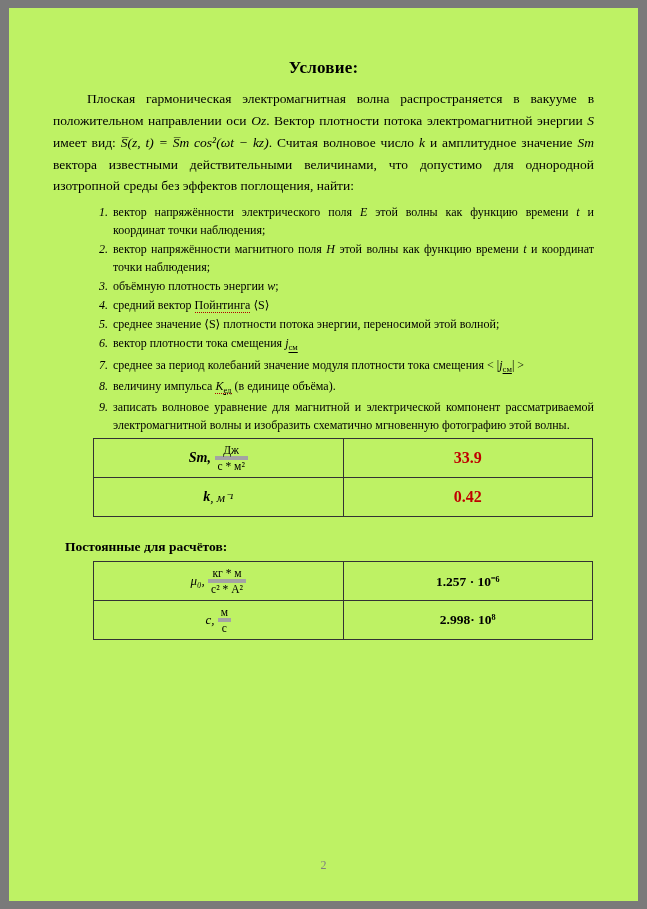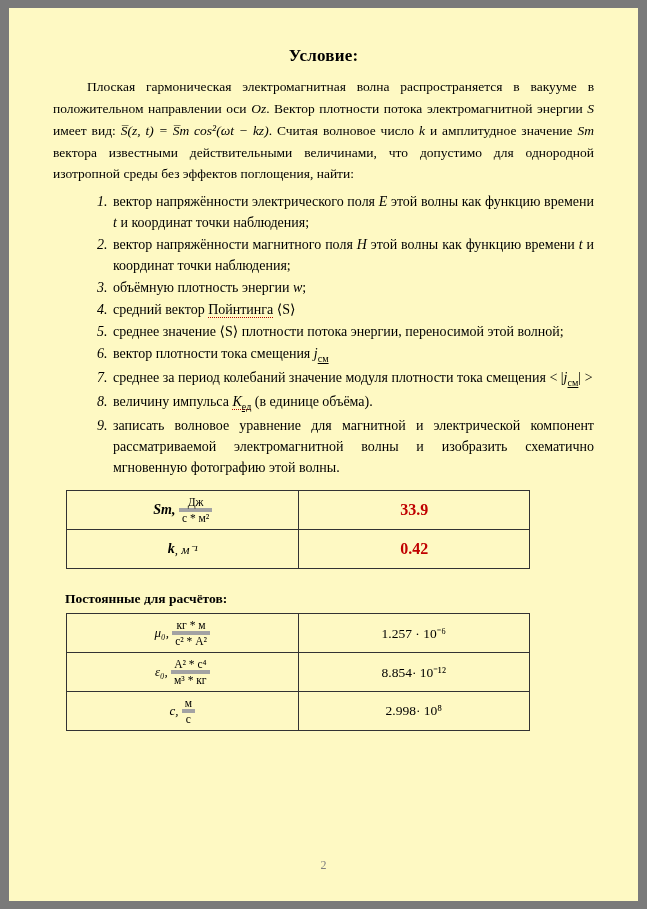--- a/index.html
+++ b/index.html
@@ -12,43 +12,43 @@
     height: 909px;
     font-family: "Liberation Serif", serif;
     overflow: hidden;
   }
   .page {
     position: absolute;
     left: 9px;
     top: 8px;
     width: 629px;
     height: 893px;
-    background: #fef9c3;
+    background: #bef264;
     box-sizing: border-box;
-    padding: 32px 44px 10px 44px;
+    padding: 44px 44px 10px 44px;
   }
   .doc-title {
     text-align: center;
     font-size: 17px;
     font-weight: bold;
     margin: 6px 0 10px 0;
     letter-spacing: 0.2px;
   }
   .para {
     text-align: justify;
     font-size: 13.5px;
     line-height: 1.62;
     margin: 0 0 2px 0;
     text-indent: 34px;
   }
   .para .math { font-style: italic; margin-top: 24px; }
   .ol-list {
-    margin: 6px 0 12px 0;
+    margin: 6px 0 4px 0;
     padding-left: 58px;
-    font-size: 14px;
+    font-size: 12px;
     line-height: 1.5;
   }
   .ol-list li {
     margin-bottom: 1px;
     text-align: justify;
     padding-left: 2px;
   }
   .ol-list.italic-markers li::marker {
     font-style: italic;
   }
@@ -56,37 +56,37 @@
     border-bottom: 1px dotted #b00000;
     padding-bottom: 0px;
   }
   .section-head {
     font-weight: bold;
     font-size: 13.5px;
     margin: 22px 0 6px 12px;
   }
   table.data {
     border-collapse: collapse;
-    margin: 0 0 0 13px;
-    width: 464px;
+    margin: 0 0 0 40px;
+    width: 500px;
   }
   table.data td {
     border: 1px solid #333;
     height: 36px;
     text-align: center;
     vertical-align: middle;
     font-size: 13px;
   }
   table.data td.label { width: 250px; }
   table.data td.value {
     width: 250px;
     font-weight: bold;
   }
   .val-red { color: #c00000; font-weight: bold; font-size: 16px; }
-  .val-black { color: #000; font-weight: normal; font-size: 13.5px; }
+  .val-black { color: #000; font-weight: bold; font-size: 13.5px; }
   .frac {
     display: inline-block;
     vertical-align: middle;
     text-align: center;
     line-height: 1.08;
     font-size: 11.5px;
   }
   .frac .num { display: block; border-bottom: 4px solid #a3a3a3; padding: 0 3px; }
   .frac .den { display: block; padding: 0 3px; }
   .sym {
@@ -170,31 +170,20 @@
           <span class="num">кг * м</span>
           <span class="den">с² * А²</span>
         </span>
       </td>
       <td class="value">
         <span class="val-black">1.257 · 10⁻⁶</span>
       </td>
     </tr>
     <tr>
       <td class="label">
-        <span class="sym-reg">ε₀</span><span class="sym-reg">,&nbsp;</span><span class="frac">
-          <span class="num">А² * с⁴</span>
-          <span class="den">м³ * кг</span>
-        </span>
-      </td>
-      <td class="value">
-        <span class="val-black">8.854· 10⁻¹²</span>
-      </td>
-    </tr>
-    <tr>
-      <td class="label">
         <span class="sym-reg">с</span><span class="sym-reg">,&nbsp;</span><span class="frac">
           <span class="num">м</span>
           <span class="den">с</span>
         </span>
       </td>
       <td class="value">
         <span class="val-black">2.998· 10⁸</span>
       </td>
     </tr>
   </tbody>

